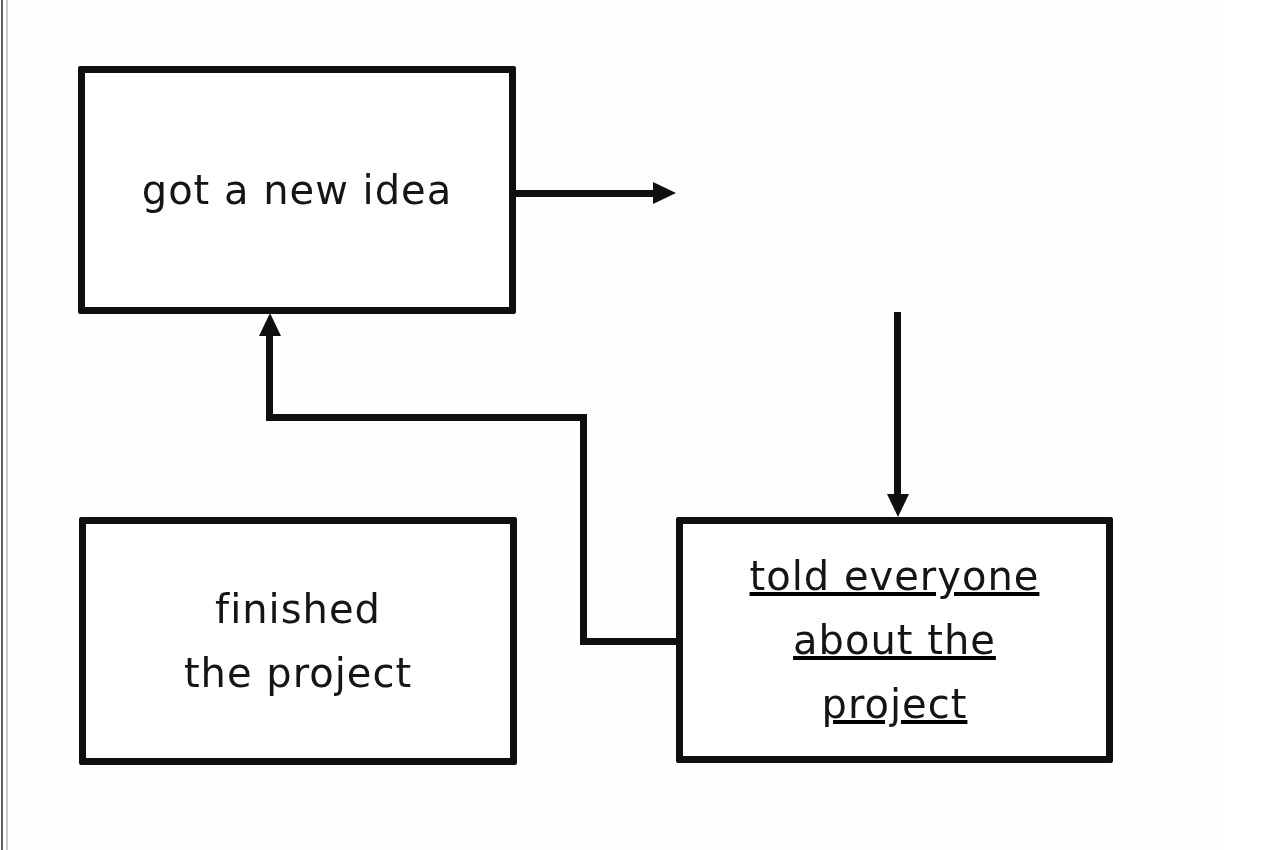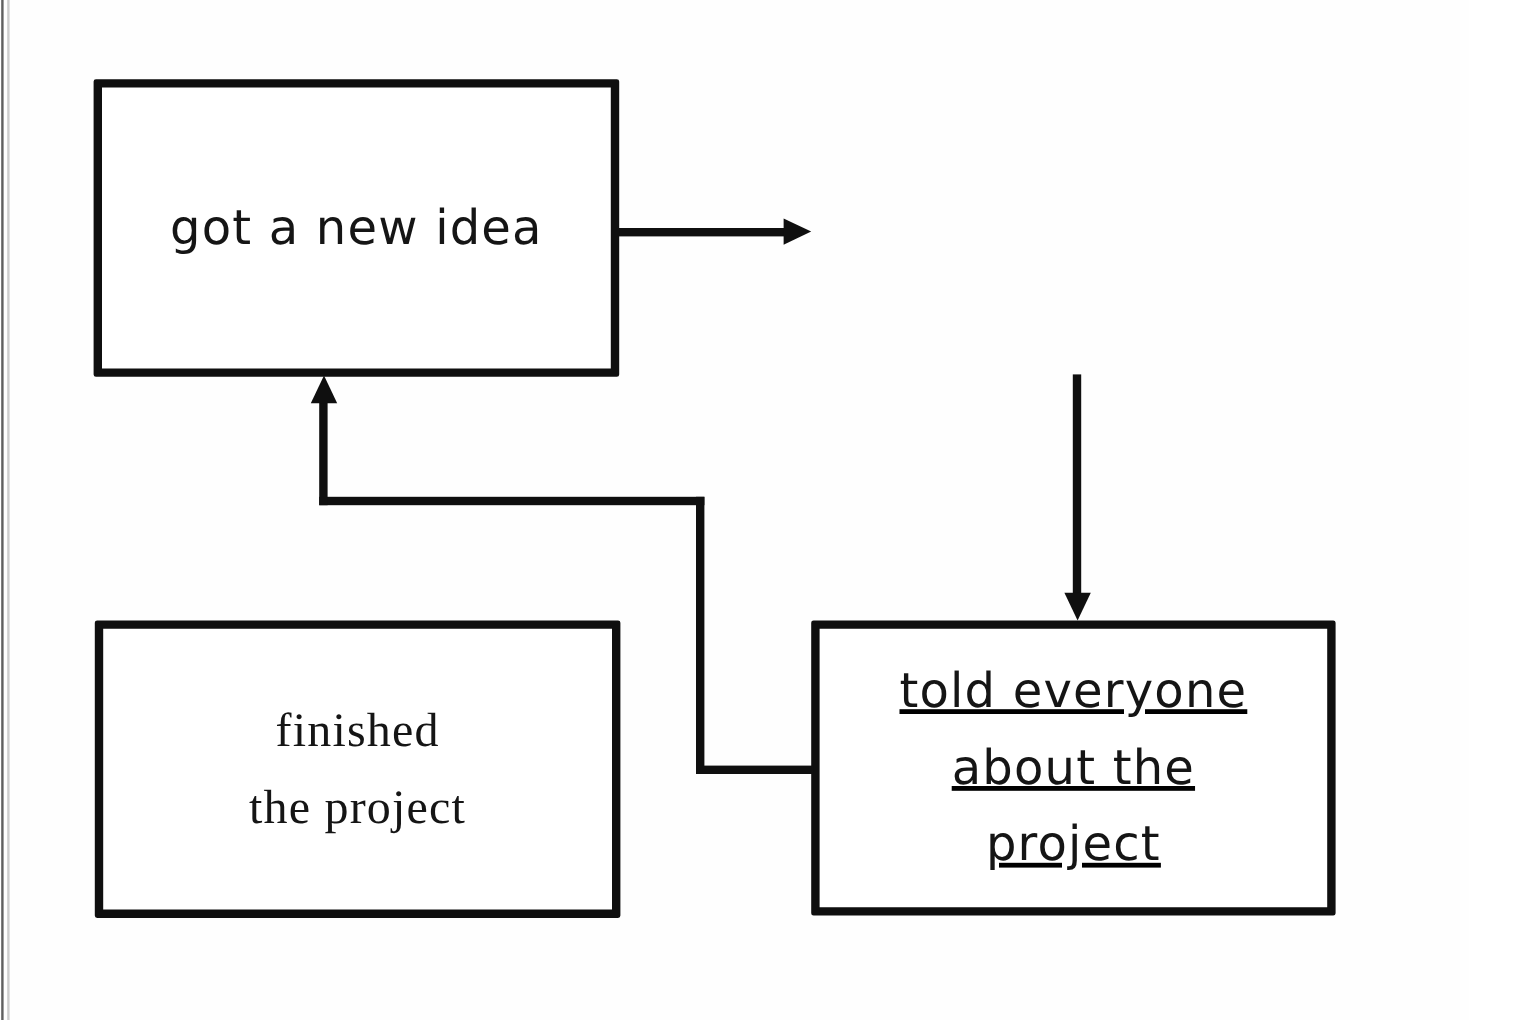--- a/index.html
+++ b/index.html
@@ -40,21 +40,21 @@
   .node-label {
     font-size: 40px;
     line-height: 1.6;
     color: #151515;
     text-align: center;
     white-space: pre-line;
     letter-spacing: 1px;
   }
   #node-idea     { left: 78px;  top: 66px;  width: 438px; height: 248px; }
   #node-started  { left: 676px; top: 66px;  width: 438px; height: 248px; }
-  #node-finished { left: 79px;  top: 517px; width: 438px; height: 248px; font-family: Liberation Serif, serif; }
+  #node-finished { left: 79px;  top: 517px; width: 438px; height: 248px; }
   #node-told     { left: 676px; top: 517px; width: 437px; height: 246px; text-decoration: underline; }
 
   
   .seg {
     position: absolute;
     background: #0f0f0f;
   }
   
   .tri {
     position: absolute;

